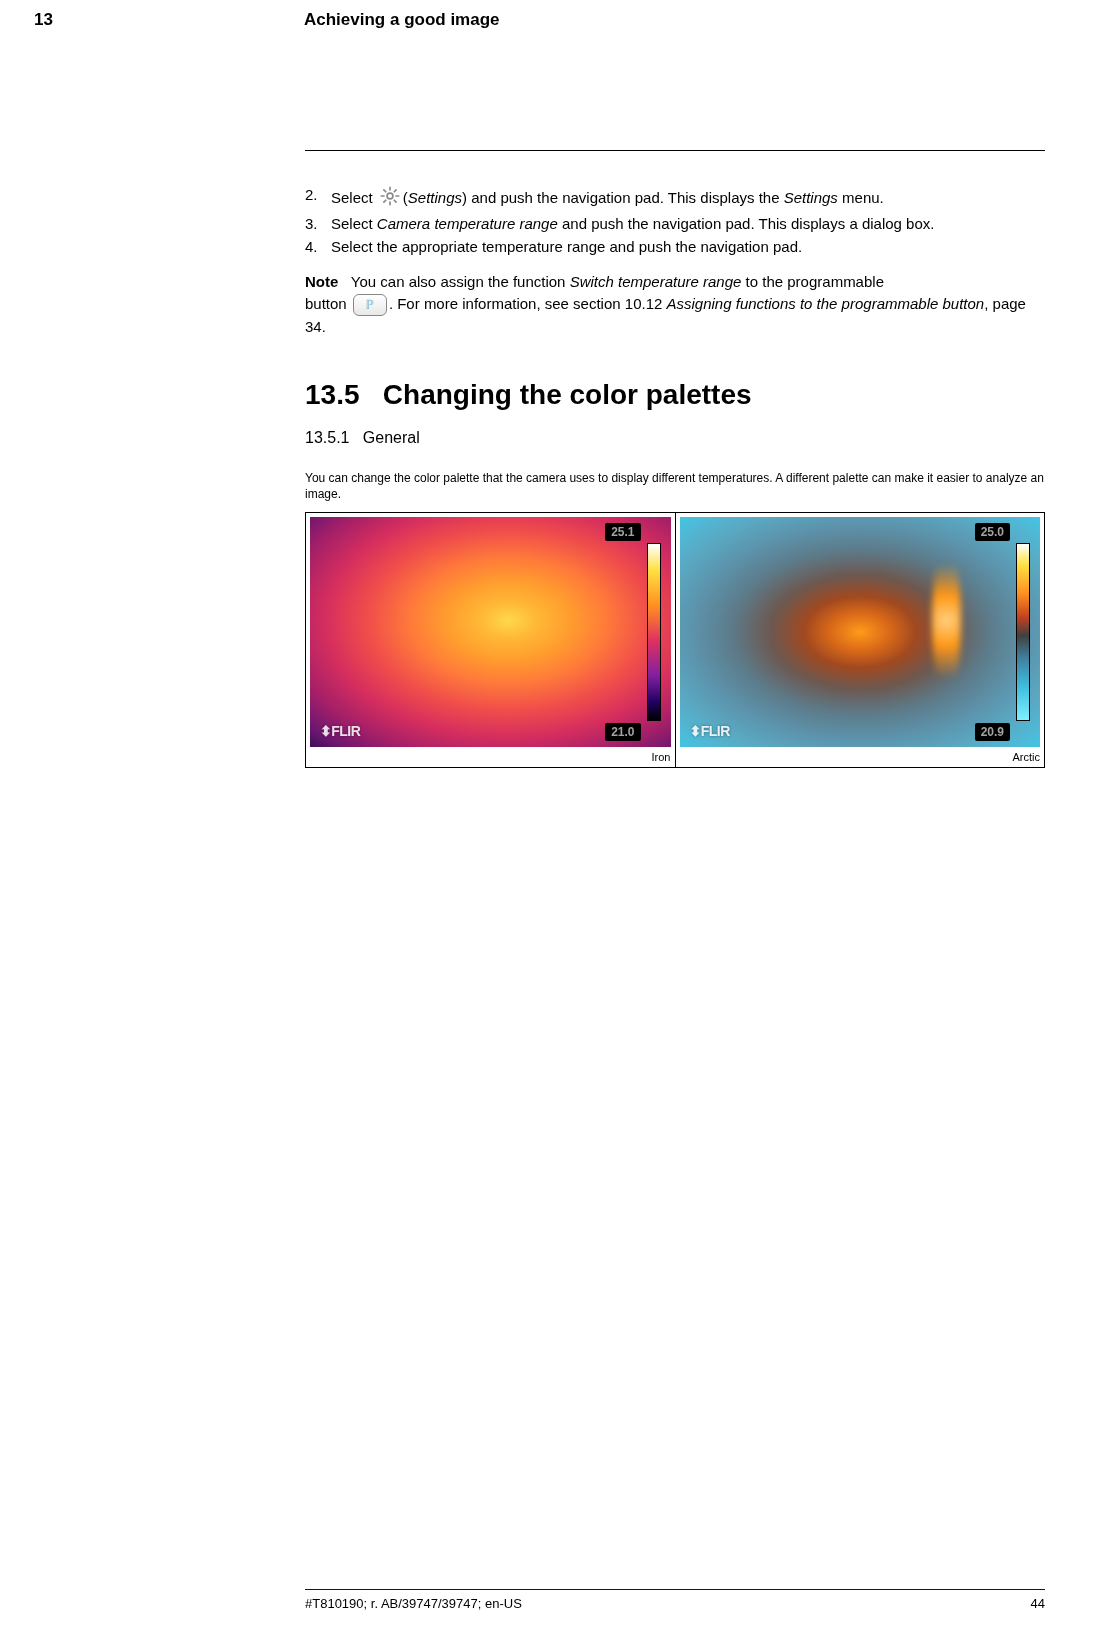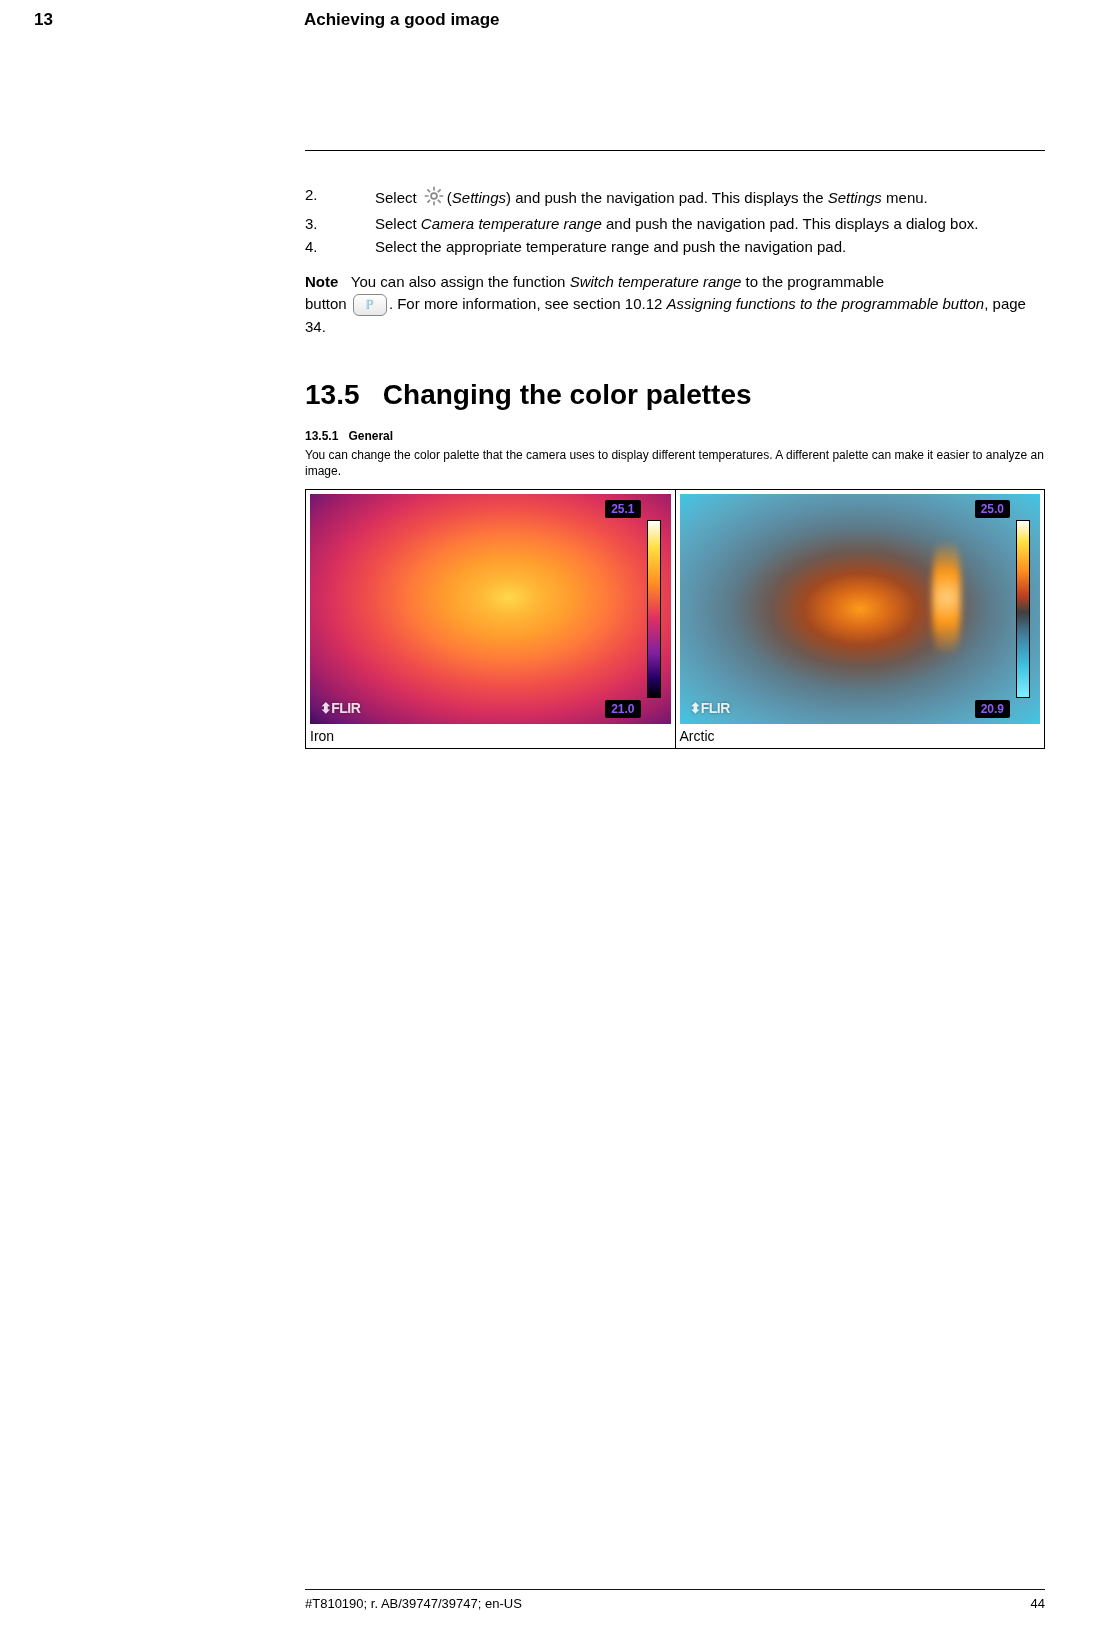--- a/index.html
+++ b/index.html
@@ -38,21 +38,21 @@
     .ol-item {
       display: flex;
       font-size: 15px;
       line-height: 1.35;
       margin-bottom: 2px;
     }
     .ol-num {
       width: 26px;
       flex-shrink: 0;
     }
-    .ol-text { flex: 1; margin-left: 44px; }
+    .ol-text { flex: 1; }
     .gear-icon {
       display: inline-block;
       vertical-align: middle;
       margin: 0 2px;
     }
     .gear-icon svg { width: 22px; height: 22px; }
     .p-button-icon {
       display: inline-block;
       vertical-align: middle;
       width: 34px;
@@ -74,23 +74,23 @@
     }
     .note-label { font-weight: bold; }
     .italic { font-style: italic; }
     .h2 {
       font-size: 28px;
       font-weight: bold;
       margin-top: 40px;
       margin-bottom: 18px;
     }
     .h3 {
-      font-size: 12px;
-      font-weight: bold;
-      margin-bottom: 4px;
+      font-size: 16px;
+      font-weight: normal;
+      margin-bottom: 23px;
     }
     .body-p {
       font-size: 12px;
       line-height: 1.35;
       margin-bottom: 10px;
     }
     .palette-table {
       border-collapse: collapse;
       width: 100%;
       table-layout: fixed;
@@ -140,21 +140,21 @@
       content: "";
       position: absolute;
       left: 68%; top: 12%; width: 10%; height: 65%;
       background: radial-gradient(circle, #e8e840 0%, #a8a020 40%, transparent 80%);
       filter: blur(3px);
     }
     .temp-badge {
       position: absolute;
       right: 30px;
       background: #000;
-      color: #8b5cf6;
+      color: #a3a3a3;
       font-size: 12px;
       font-weight: bold;
       padding: 2px 6px;
       border-radius: 2px;
       font-family: Arial, sans-serif;
     }
     .temp-top { top: 6px; }
     .temp-bot { bottom: 6px; }
     .color-bar {
       position: absolute;
@@ -174,22 +174,23 @@
       bottom: 8px;
       color: #fff;
       font-weight: bold;
       font-size: 14px;
       text-shadow: 0 0 3px rgba(0,0,0,0.5);
       letter-spacing: -0.5px;
       opacity: 0.85;
       margin-top: 23px;
     }
     .caption {
-      font-size: 14px;
+      font-size: 11px;
       padding-top: 4px;
+      text-align: right;
     }
     .footer {
       position: absolute;
       bottom: 24px;
       left: 305px;
       right: 50px;
       border-top: 1px solid #0f172a;
       padding-top: 6px;
       font-size: 13px;
       display: flex;

